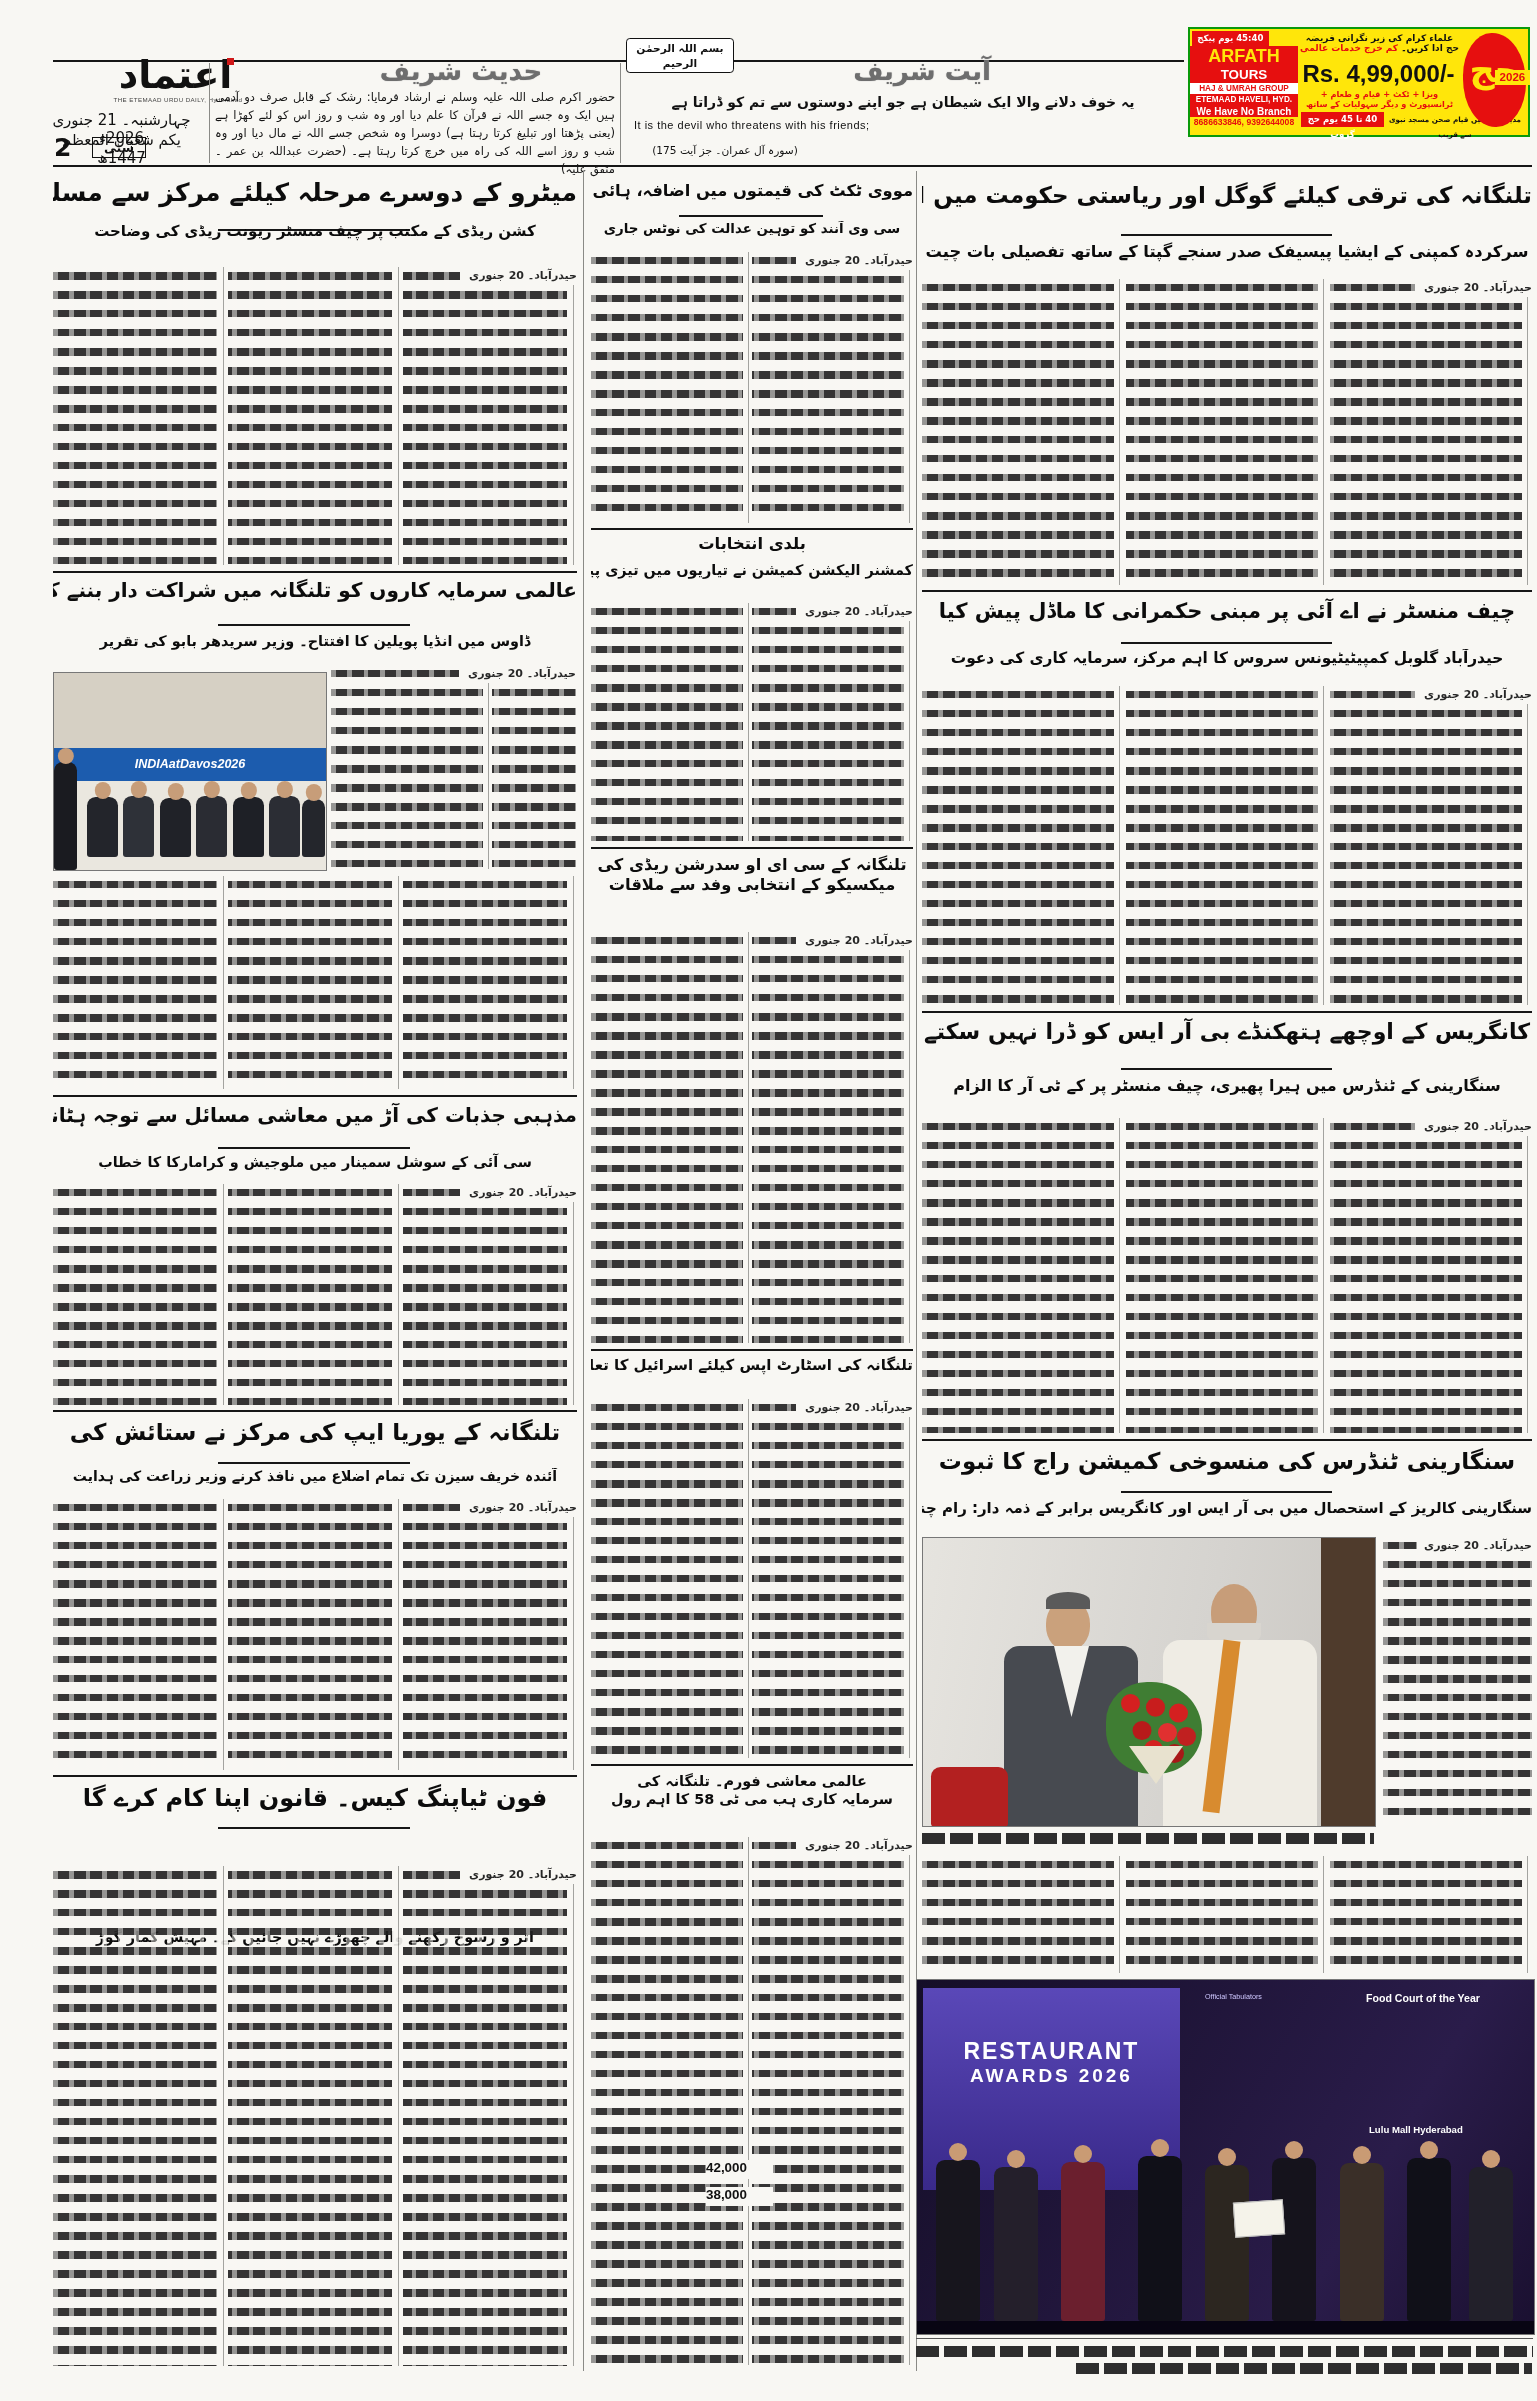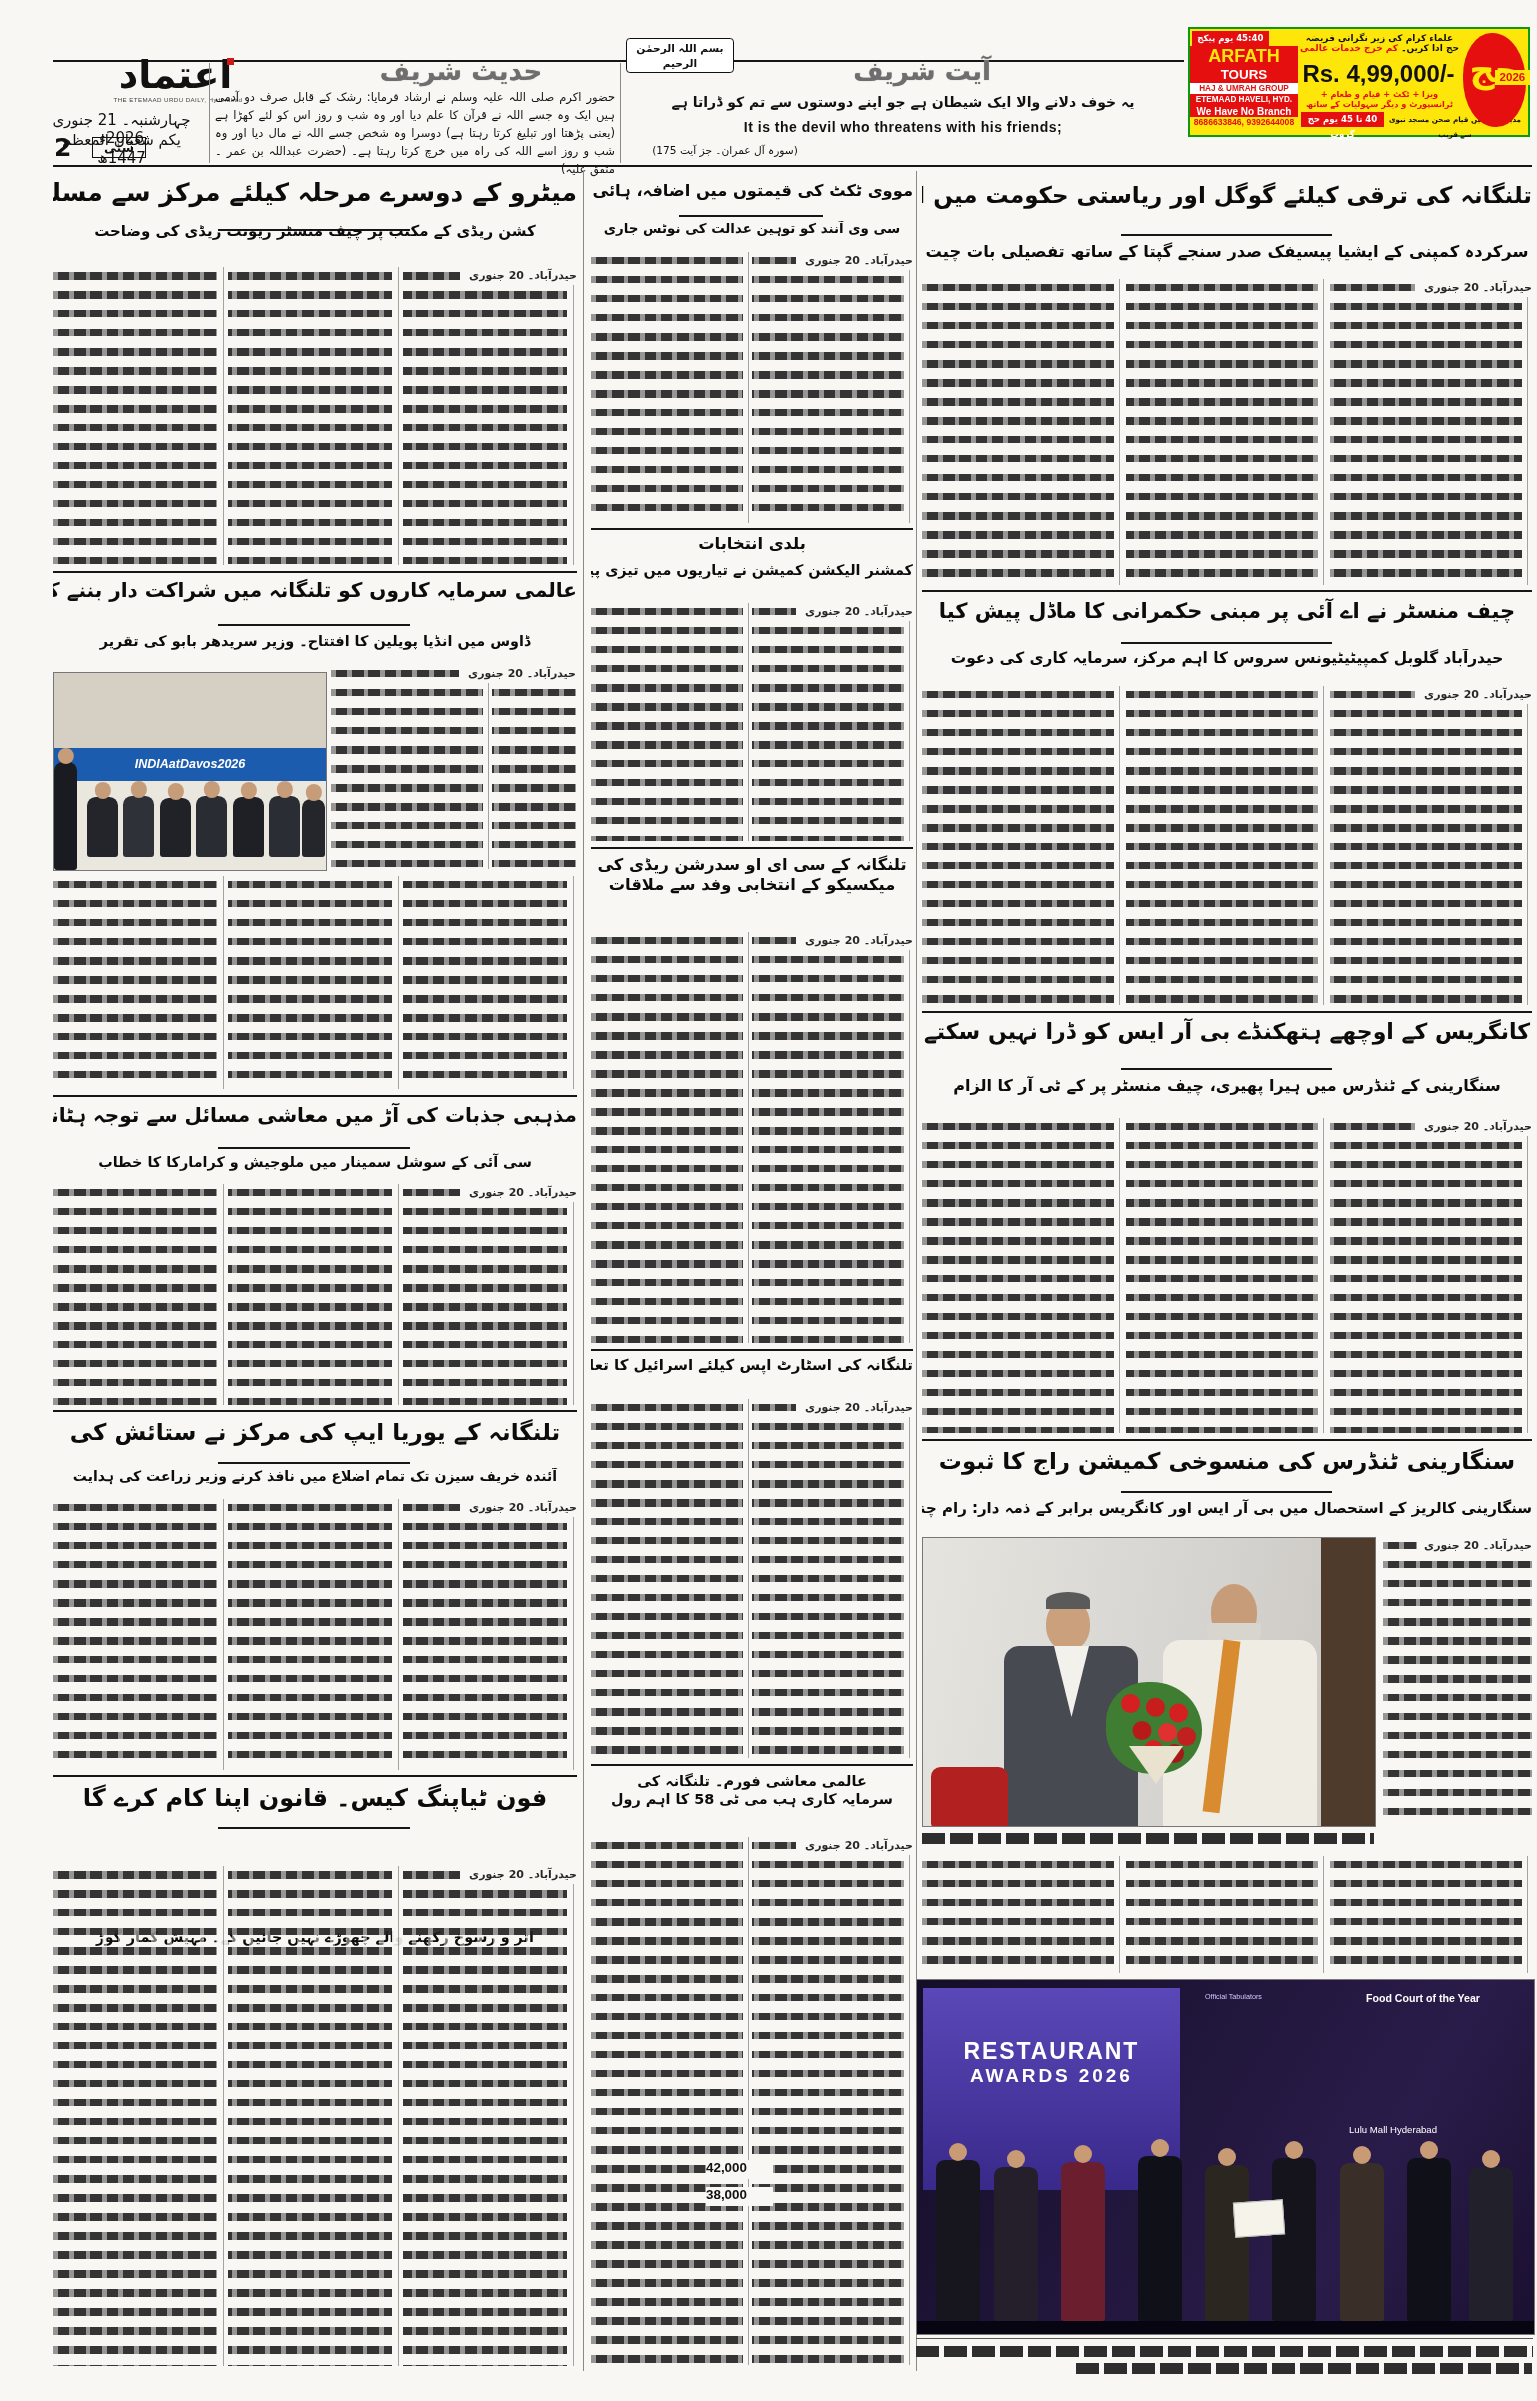--- a/index.html
+++ b/index.html
@@ -73,21 +73,21 @@
 
   <div class="vsep" style="left:209px;top:63px;height:100px"></div>
   <div class="section-title" style="left:317px;top:56px;width:288px;font-size:26px">حدیث شریف</div>
   <div class="abs hadith" style="left:215px;top:88px;width:400px;height:75px">حضور اکرم صلی اللہ علیہ وسلم نے ارشاد فرمایا: رشک کے قابل صرف دو آدمی ہیں ایک وہ جسے اللہ نے قرآن کا علم دیا اور وہ شب و روز اس کو لئے کھڑا ہے (یعنی پڑھتا اور تبلیغ کرتا رہتا ہے) دوسرا وہ شخص جسے اللہ نے مال دیا اور وہ شب و روز اسے اللہ کی راہ میں خرچ کرتا رہتا ہے۔ (حضرت عبداللہ بن عمر ۔ متفق علیہ)</div>
 
   <div class="abs bism" style="left:626px;top:38px;width:102px">بسم اللہ الرحمٰن الرحیم</div>
   <div class="vsep" style="left:620px;top:63px;height:100px"></div>
 
   <div class="section-title" style="left:826px;top:56px;width:192px;font-size:26px">آیت شریف</div>
   <div class="abs rtl" style="left:634px;top:94px;width:538px;font-size:14px;font-weight:bold;text-align:center">یہ خوف دلانے والا ایک شیطان ہے جو اپنے دوستوں سے تم کو ڈراتا ہے</div>
-  <div class="abs eng" style="left:634px;top:119px;width:538px;font-size:14px;font-weight:bold;text-align:center;letter-spacing:0.5px">It is the devil who threatens with his friends;</div>
+  <div class="abs eng" style="left:634px;top:119px;width:538px;font-size:11px;font-weight:normal;letter-spacing:0.5px">It is the devil who threatens with his friends;</div>
   <div class="abs rtl" style="left:629px;top:144px;width:192px;font-size:10.6px;text-align:center">(سورہ آل عمران۔ جز آیت 175)</div>
 
   <div class="ad" style="left:1188px;top:27px;width:338px;height:106px">
     <div class="badge" style="left:1.9px;top:1.9px;width:77px;height:15.4px">45:40 یوم پیکج</div>
 
     <div class="abs" style="left:0;top:17.3px;width:108px;height:83px">
       <div class="redrow eng" style="height:21px;font-size:18px;line-height:21px;color:#ffe60a">ARFATH</div>
       <div class="redrow eng" style="height:15.4px;font-size:13.4px;line-height:15.4px">TOURS</div>
       <div class="eng" style="height:11.5px;font-size:8.2px;line-height:11.5px;background:#fff;color:#e60f0f;font-weight:bold;text-align:center">HAJ &amp; UMRAH GROUP</div>
       <div class="redrow eng" style="height:11.5px;font-size:8.2px;line-height:11.5px">ETEMAAD HAVELI, HYD.</div>
@@ -271,21 +271,21 @@
   <div class="capline" style="left:922px;top:1833px;width:452px"></div>
   <div class="fill fillR" style="left:922px;top:1856px;width:610px;height:117px"></div>
 
   <div class="photo" style="left:916px;top:1979px;width:617px;height:354px;background:linear-gradient(120deg,#150e28 0%,#2a1c4a 70%,#1a1030 100%)">
     <div class="abs" style="left:5.8px;top:7.7px;width:257px;height:202px;background:linear-gradient(#5a48b8,#39298a)">
       <div class="eng" style="margin-top:50px;color:#fff;font-weight:bold;font-size:23px;text-align:center;letter-spacing:1.9px">RESTAURANT</div>
       <div class="eng" style="color:#fff;font-weight:bold;font-size:19px;text-align:center;letter-spacing:2.9px">AWARDS 2026</div>
     </div>
     <div class="abs eng" style="left:288px;top:11.5px;width:125px;color:#cfc8ff;font-size:7.2px">Official Tabulators</div>
     <div class="abs eng" style="left:403px;top:11.5px;width:206px;color:#fff;font-weight:bold;font-size:10.6px;text-align:center">Food Court of the Year</div>
-    <div class="abs eng" style="left:432px;top:144px;width:154px;color:#fff;font-weight:normal;font-size:9.6px">Lulu Mall Hyderabad</div>
+    <div class="abs eng" style="left:452px;top:144px;width:154px;color:#fff;font-weight:bold;font-size:9.6px">Lulu Mall Hyderabad</div>
     <div class="fig afig" style="left:19px;bottom:13.4px;width:44px;height:161px;background:#17151d">
         <div class="head"></div>
       </div>
     <div class="fig afig" style="left:77px;bottom:13.4px;width:44px;height:154px;background:#241f2b">
         <div class="head"></div>
       </div>
     <div class="fig afig" style="left:144px;bottom:13.4px;width:44px;height:159px;background:#6b1f2e">
         <div class="head"></div>
       </div>
     <div class="fig afig" style="left:221px;bottom:13.4px;width:44px;height:165px;background:#101018">

